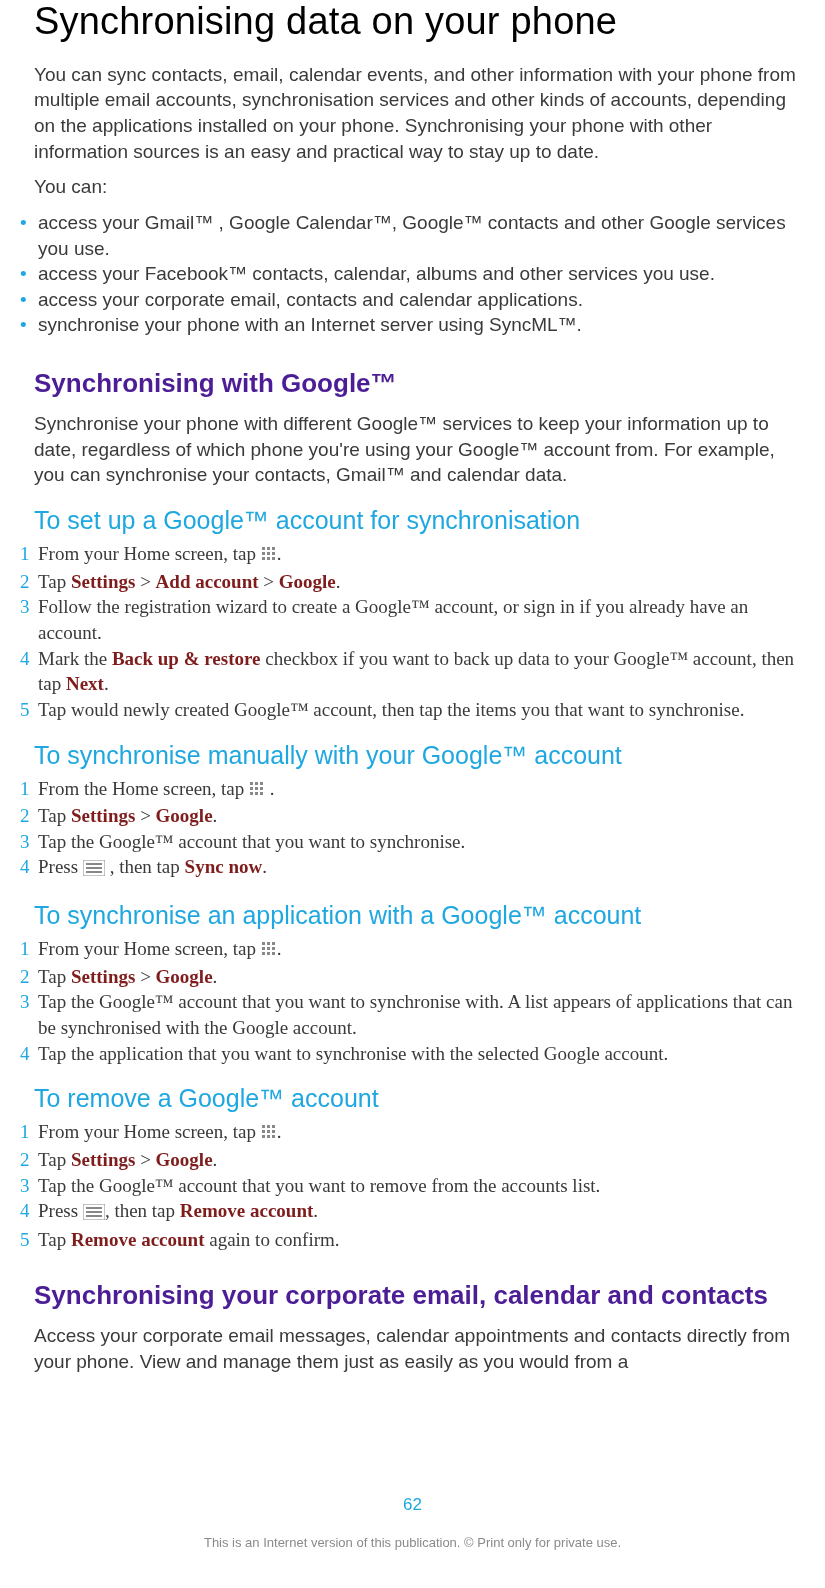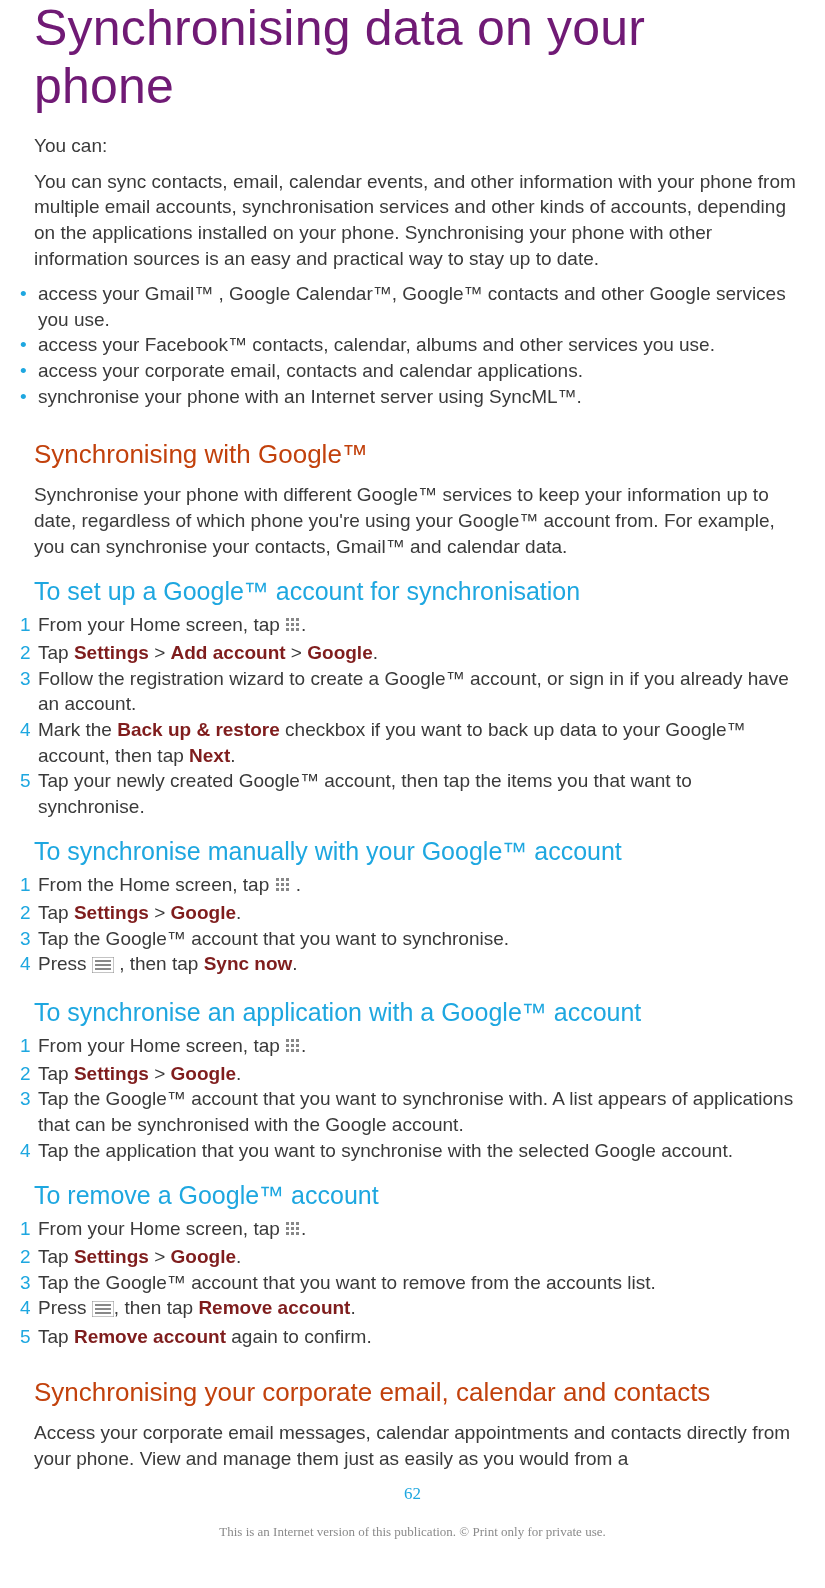--- a/index.html
+++ b/index.html
@@ -1,47 +1,47 @@
 <!DOCTYPE html>
 <html><head>
 <meta charset="utf-8">
 <style>
   * { box-sizing: border-box; margin: 0; padding: 0; }
   html, body { width: 825px; height: 1588px; background: #fff; font-family: Arial, Helvetica, sans-serif; color: #3a3a3a; }
   .page { position: relative; width: 825px; height: 1588px; padding: 0 20px 0 20px; }
   .content { padding-left: 14px; padding-right: 6px; }
-  h1.title { color: #701a75; font-size: 50px; font-weight: 400; letter-spacing: 0.2px; margin-bottom: 18px; line-height: 1.15; }
+  h1.title { color: #000000; font-size: 38px; font-weight: 400; letter-spacing: 0.2px; margin-bottom: 18px; line-height: 1.15; }
   p.body { font-size: 19px; line-height: 1.35; margin-bottom: 10px; }
   .intro-block { padding-left: 0; }
   ul.bullets { list-style: none; margin-top: 4px; margin-bottom: 30px; }
   ul.bullets li { position: relative; padding-left: 18px; font-size: 19px; line-height: 1.35; margin-left: -14px; }
   ul.bullets li::before { content: "•"; position: absolute; left: 0; top: 0; color: #1ea7e0; font-size: 19px; }
-  h2.section { font-size: 26px; font-weight: 400; color: #c2410c; margin-top: 28px; margin-bottom: 12px; }
+  h2.section { font-size: 26px; font-weight: 700; color: #4c1d95; margin-top: 28px; margin-bottom: 12px; }
   h3.proc { color: #1ea7e0; font-size: 25px; font-weight: 400; margin-top: 18px; margin-bottom: 6px; }
-  ol.steps { list-style: none; counter-reset: step; margin-bottom: 8px; }
+  ol.steps { list-style: none; counter-reset: step; margin-bottom: 8px; font-family: Liberation Serif, serif; }
   ol.steps li { position: relative; font-size: 19px; line-height: 1.35; padding-left: 18px; margin-left: -14px; counter-increment: step; }
   ol.steps li::before { content: counter(step); position: absolute; left: 0; top: 0; color: #1ea7e0; font-size: 19px; }
   .b { font-weight: 700; color: #7f1d1d; }
   .icon-grid { display: inline-block; vertical-align: -2px; }
   .icon-menu { display: inline-block; vertical-align: -3px; }
-  .footer { position: absolute; bottom: 48px; left: 0; width: 825px; text-align: center; font-family: Liberation Serif, serif; }
+  .footer { position: absolute; bottom: 38px; left: 0; width: 825px; text-align: center; }
   .page-num { color: #1ea7e0; font-size: 17px; margin-bottom: 20px; }
   .disclaimer { color: #8a8a8a; font-size: 13px; }
 </style>
 </head>
 <body>
 
 <div class="page">
   <div class="content">
 
     <h1 class="title">Synchronising data on your phone</h1>
 
     <div class="intro-block">
+      <p class="body">You can sync contacts, email, calendar events, and other information with your phone from multiple email accounts, synchronisation services and other kinds of accounts, depending on the applications installed on your phone. Synchronising your phone with other information sources is an easy and practical way to stay up to date.</p>
       <p class="body">You can:</p>
-      <p class="body">You can sync contacts, email, calendar events, and other information with your phone from multiple email accounts, synchronisation services and other kinds of accounts, depending on the applications installed on your phone. Synchronising your phone with other information sources is an easy and practical way to stay up to date.</p>
     </div>
 
     <ul class="bullets">
       <li>access your Gmail™ , Google Calendar™, Google™ contacts and other Google services you use.</li>
       <li>access your Facebook™ contacts, calendar, albums and other services you use.</li>
       <li>access your corporate email, contacts and calendar applications.</li>
       <li>synchronise your phone with an Internet server using SyncML™.</li>
     </ul>
 
     <h2 class="section">Synchronising with Google™</h2>
@@ -64,21 +64,21 @@
               </g>
             </svg></span><span>.</span>
       </li>
       <li>
         <span>Tap </span><span class="b">Settings</span><span> &gt; </span><span class="b">Add account</span><span> &gt; </span><span class="b">Google</span><span>.</span>
       </li>
       <li>Follow the registration wizard to create a Google™ account, or sign in if you already have an account.</li>
       <li>
         <span>Mark the </span><span class="b">Back up &amp; restore</span><span> checkbox if you want to back up data to your Google™ account, then tap </span><span class="b">Next</span><span>.</span>
       </li>
-      <li>Tap your newly created Google™ account, then tap the items you that want to synchronise.</li>
+      <li>Tap would newly created Google™ account, then tap the items you that want to synchronise.</li>
     </ol>
 
     <h3 class="proc">To synchronise manually with your Google™ account</h3>
     <ol class="steps">
       <li>
         <span>From the Home screen, tap </span><span class="icon-grid"><svg width="16" height="16" viewBox="0 0 16 16">
               <g fill="#888">
                 <rect x="1" y="1" width="3" height="3"></rect>
                 <rect x="6" y="1" width="3" height="3"></rect>
                 <rect x="11" y="1" width="3" height="3"></rect>

